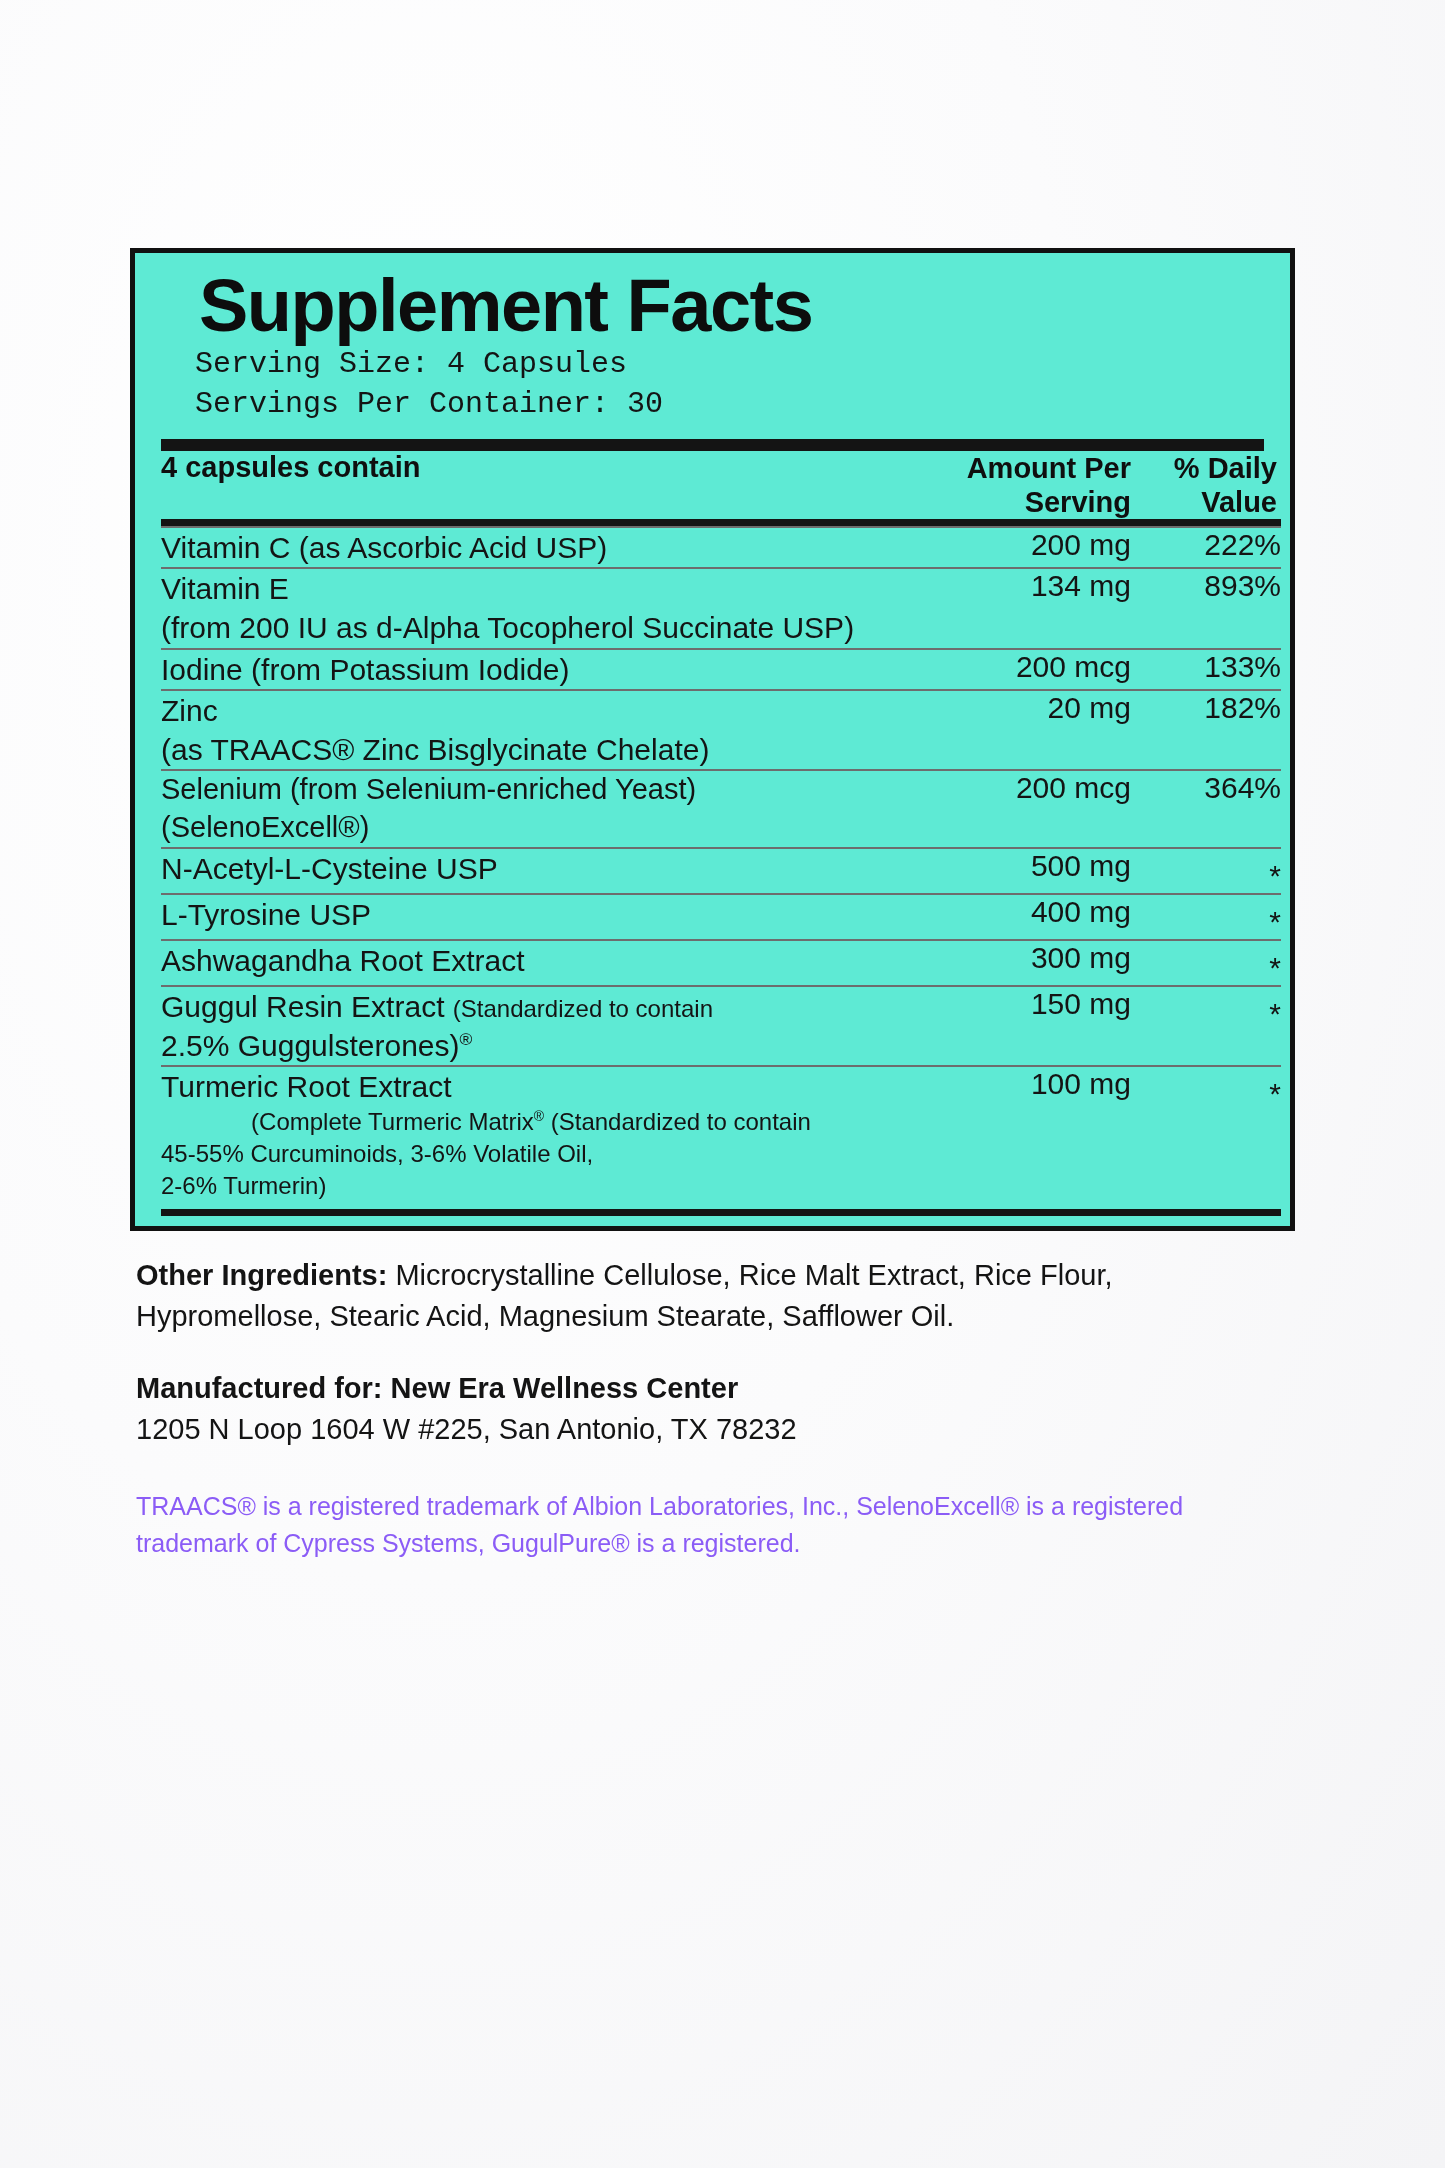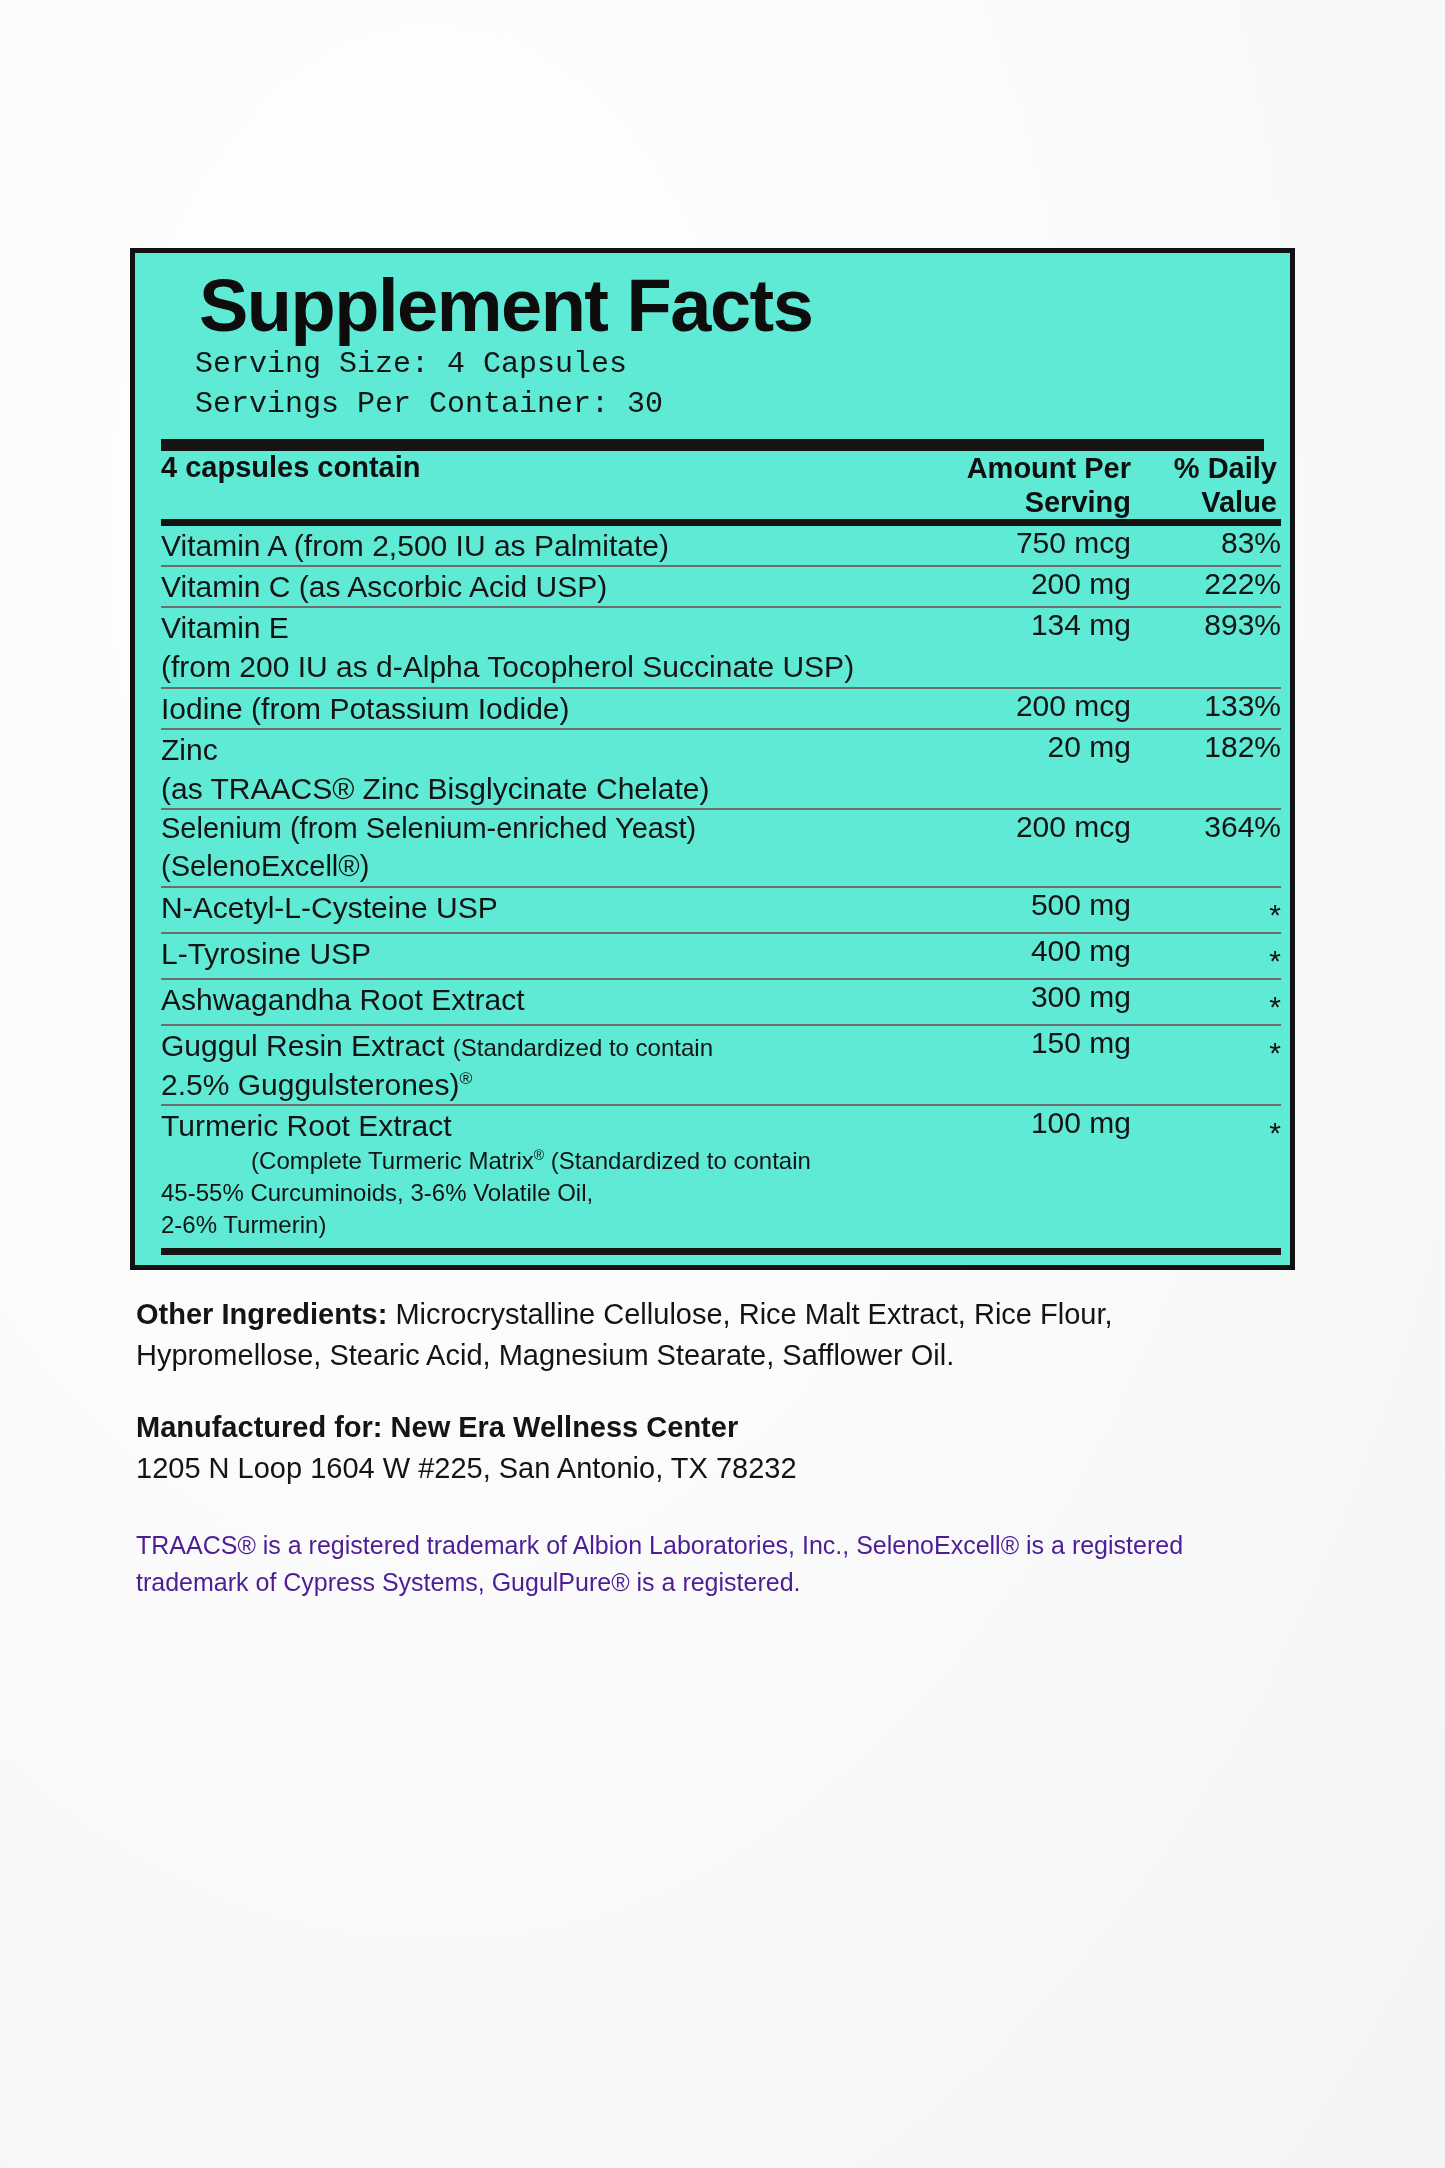--- a/index.html
+++ b/index.html
@@ -164,21 +164,21 @@
     font-size: 29px;
     line-height: 1.42;
     color: #141414;
   }
   .mfg .mfg-title { font-weight: bold; }
 
   .tm-note {
     margin-top: 38px;
     font-size: 25px;
     line-height: 1.5;
-    color: #4c1d95;
+    color: #8b5cf6;
   }
 </style>
 </head>
 <body>
 
 <div class="paper"></div>
 
 <div class="label-wrap">
 
   <div class="facts-box">
@@ -210,25 +210,20 @@
             <span>Value</span>
           </td>
         </tr>
 
         <tr class="divider-row">
           <td colspan="3">
               <div class="rule-med"></div>
             </td>
         </tr>
 
-        <tr>
-          <td class="row-name">Vitamin A (from 2,500 IU as Palmitate)</td>
-          <td class="row-amt">750 mcg</td>
-          <td class="row-dv">83%</td>
-        </tr>
         <tr class="divider-row">
             <td colspan="3">
               <div class="line"></div>
             </td>
           </tr>
 
         <tr>
           <td class="row-name">Vitamin C (as Ascorbic Acid USP)</td>
           <td class="row-amt">200 mg</td>
           <td class="row-dv">222%</td>

